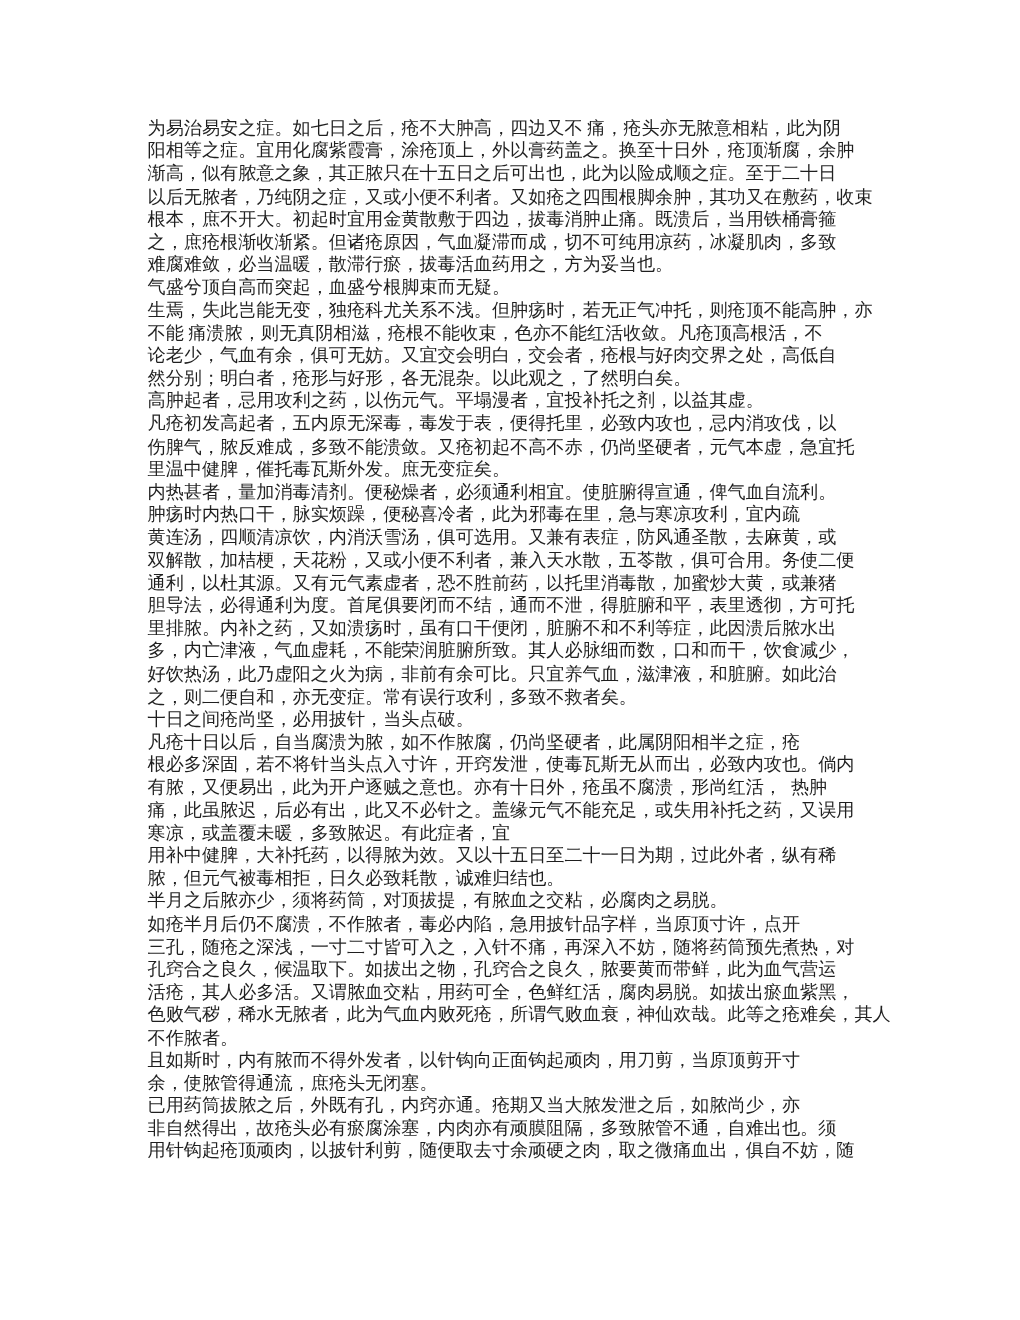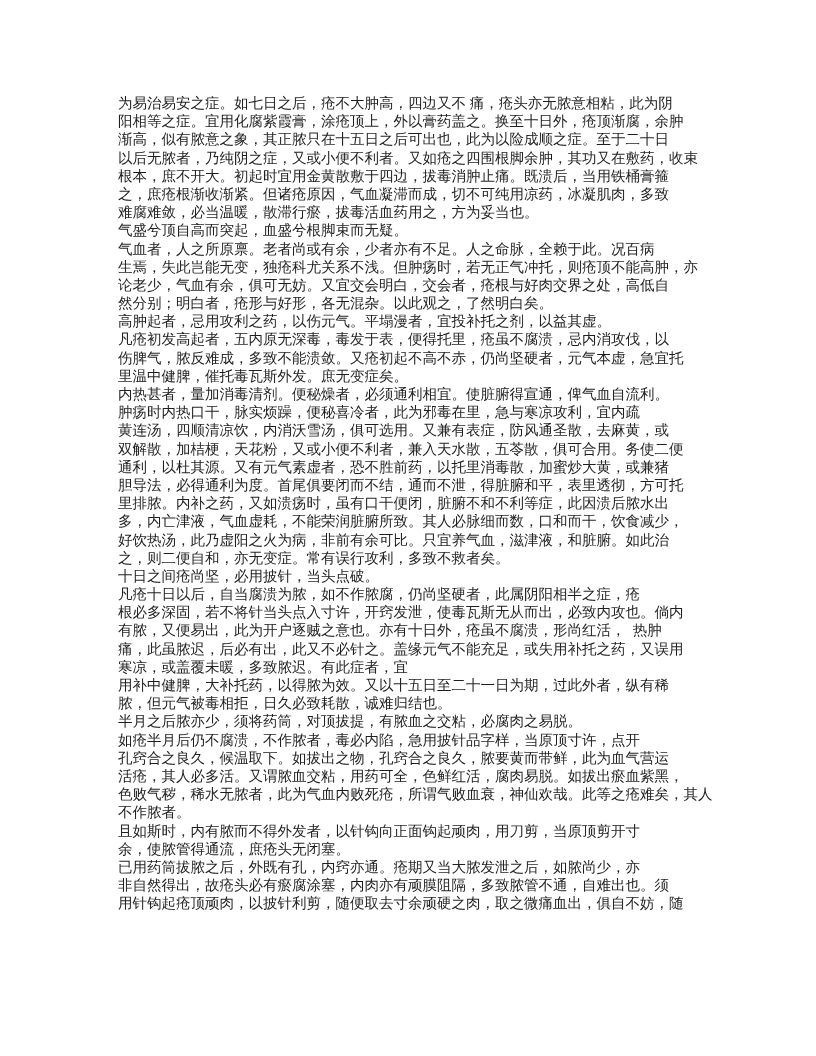--- a/index.html
+++ b/index.html
@@ -44,26 +44,26 @@
 <div class="page">
   <div class="textblock">
     <div class="line">为易治易安之症。如七日之后，疮不大肿高，四边又不 痛，疮头亦无脓意相粘，此为阴</div>
     <div class="line">阳相等之症。宜用化腐紫霞膏，涂疮顶上，外以膏药盖之。换至十日外，疮顶渐腐，余肿</div>
     <div class="line">渐高，似有脓意之象，其正脓只在十五日之后可出也，此为以险成顺之症。至于二十日</div>
     <div class="line">以后无脓者，乃纯阴之症，又或小便不利者。又如疮之四围根脚余肿，其功又在敷药，收束</div>
     <div class="line">根本，庶不开大。初起时宜用金黄散敷于四边，拔毒消肿止痛。既溃后，当用铁桶膏箍</div>
     <div class="line">之，庶疮根渐收渐紧。但诸疮原因，气血凝滞而成，切不可纯用凉药，冰凝肌肉，多致</div>
     <div class="line">难腐难敛，必当温暖，散滞行瘀，拔毒活血药用之，方为妥当也。</div>
     <div class="line">气盛兮顶自高而突起，血盛兮根脚束而无疑。</div>
-    <div class="line">气血者，人之所原禀。老者尚或有余，少者亦有不足。人之命脉，全赖于此。况百病</div>
     <div class="line">生焉，失此岂能无变，独疮科尤关系不浅。但肿疡时，若无正气冲托，则疮顶不能高肿，亦</div>
+    <div class="line">不能 痛溃脓，则无真阴相滋，疮根不能收束，色亦不能红活收敛。凡疮顶高根活，不</div>
     <div class="line">论老少，气血有余，俱可无妨。又宜交会明白，交会者，疮根与好肉交界之处，高低自</div>
     <div class="line">然分别；明白者，疮形与好形，各无混杂。以此观之，了然明白矣。</div>
     <div class="line">高肿起者，忌用攻利之药，以伤元气。平塌漫者，宜投补托之剂，以益其虚。</div>
-    <div class="line">凡疮初发高起者，五内原无深毒，毒发于表，便得托里，疮虽不腐溃，忌内消攻伐，以</div>
+    <div class="line">凡疮初发高起者，五内原无深毒，毒发于表，便得托里，必致内攻也，忌内消攻伐，以</div>
     <div class="line">伤脾气，脓反难成，多致不能溃敛。又疮初起不高不赤，仍尚坚硬者，元气本虚，急宜托</div>
     <div class="line">里温中健脾，催托毒瓦斯外发。庶无变症矣。</div>
     <div class="line">内热甚者，量加消毒清剂。便秘燥者，必须通利相宜。使脏腑得宣通，俾气血自流利。</div>
     <div class="line">肿疡时内热口干，脉实烦躁，便秘喜冷者，此为邪毒在里，急与寒凉攻利，宜内疏</div>
     <div class="line">黄连汤，四顺清凉饮，内消沃雪汤，俱可选用。又兼有表症，防风通圣散，去麻黄，或</div>
     <div class="line">双解散，加桔梗，天花粉，又或小便不利者，兼入天水散，五苓散，俱可合用。务使二便</div>
     <div class="line">通利，以杜其源。又有元气素虚者，恐不胜前药，以托里消毒散，加蜜炒大黄，或兼猪</div>
     <div class="line">胆导法，必得通利为度。首尾俱要闭而不结，通而不泄，得脏腑和平，表里透彻，方可托</div>
     <div class="line">里排脓。内补之药，又如溃疡时，虽有口干便闭，脏腑不和不利等症，此因溃后脓水出</div>
     <div class="line">多，内亡津液，气血虚耗，不能荣润脏腑所致。其人必脉细而数，口和而干，饮食减少，</div>
@@ -72,20 +72,21 @@
     <div class="line">十日之间疮尚坚，必用披针，当头点破。</div>
     <div class="line">凡疮十日以后，自当腐溃为脓，如不作脓腐，仍尚坚硬者，此属阴阳相半之症，疮</div>
     <div class="line">根必多深固，若不将针当头点入寸许，开窍发泄，使毒瓦斯无从而出，必致内攻也。倘内</div>
     <div class="line">有脓，又便易出，此为开户逐贼之意也。亦有十日外，疮虽不腐溃，形尚红活，  热肿</div>
     <div class="line">痛，此虽脓迟，后必有出，此又不必针之。盖缘元气不能充足，或失用补托之药，又误用</div>
     <div class="line">寒凉，或盖覆未暖，多致脓迟。有此症者，宜</div>
     <div class="line">用补中健脾，大补托药，以得脓为效。又以十五日至二十一日为期，过此外者，纵有稀</div>
     <div class="line">脓，但元气被毒相拒，日久必致耗散，诚难归结也。</div>
     <div class="line">半月之后脓亦少，须将药筒，对顶拔提，有脓血之交粘，必腐肉之易脱。</div>
     <div class="line">如疮半月后仍不腐溃，不作脓者，毒必内陷，急用披针品字样，当原顶寸许，点开</div>
+    <div class="line">三孔，随疮之深浅，一寸二寸皆可入之，入针不痛，再深入不妨，随将药筒预先煮热，对</div>
     <div class="line">孔窍合之良久，候温取下。如拔出之物，孔窍合之良久，脓要黄而带鲜，此为血气营运</div>
     <div class="line">活疮，其人必多活。又谓脓血交粘，用药可全，色鲜红活，腐肉易脱。如拔出瘀血紫黑，</div>
     <div class="line">色败气秽，稀水无脓者，此为气血内败死疮，所谓气败血衰，神仙欢哉。此等之疮难矣，其人</div>
     <div class="line">不作脓者。</div>
     <div class="line">且如斯时，内有脓而不得外发者，以针钩向正面钩起顽肉，用刀剪，当原顶剪开寸</div>
     <div class="line">余，使脓管得通流，庶疮头无闭塞。</div>
     <div class="line">已用药筒拔脓之后，外既有孔，内窍亦通。疮期又当大脓发泄之后，如脓尚少，亦</div>
     <div class="line">非自然得出，故疮头必有瘀腐涂塞，内肉亦有顽膜阻隔，多致脓管不通，自难出也。须</div>
     <div class="line">用针钩起疮顶顽肉，以披针利剪，随便取去寸余顽硬之肉，取之微痛血出，俱自不妨，随</div>
   </div>

